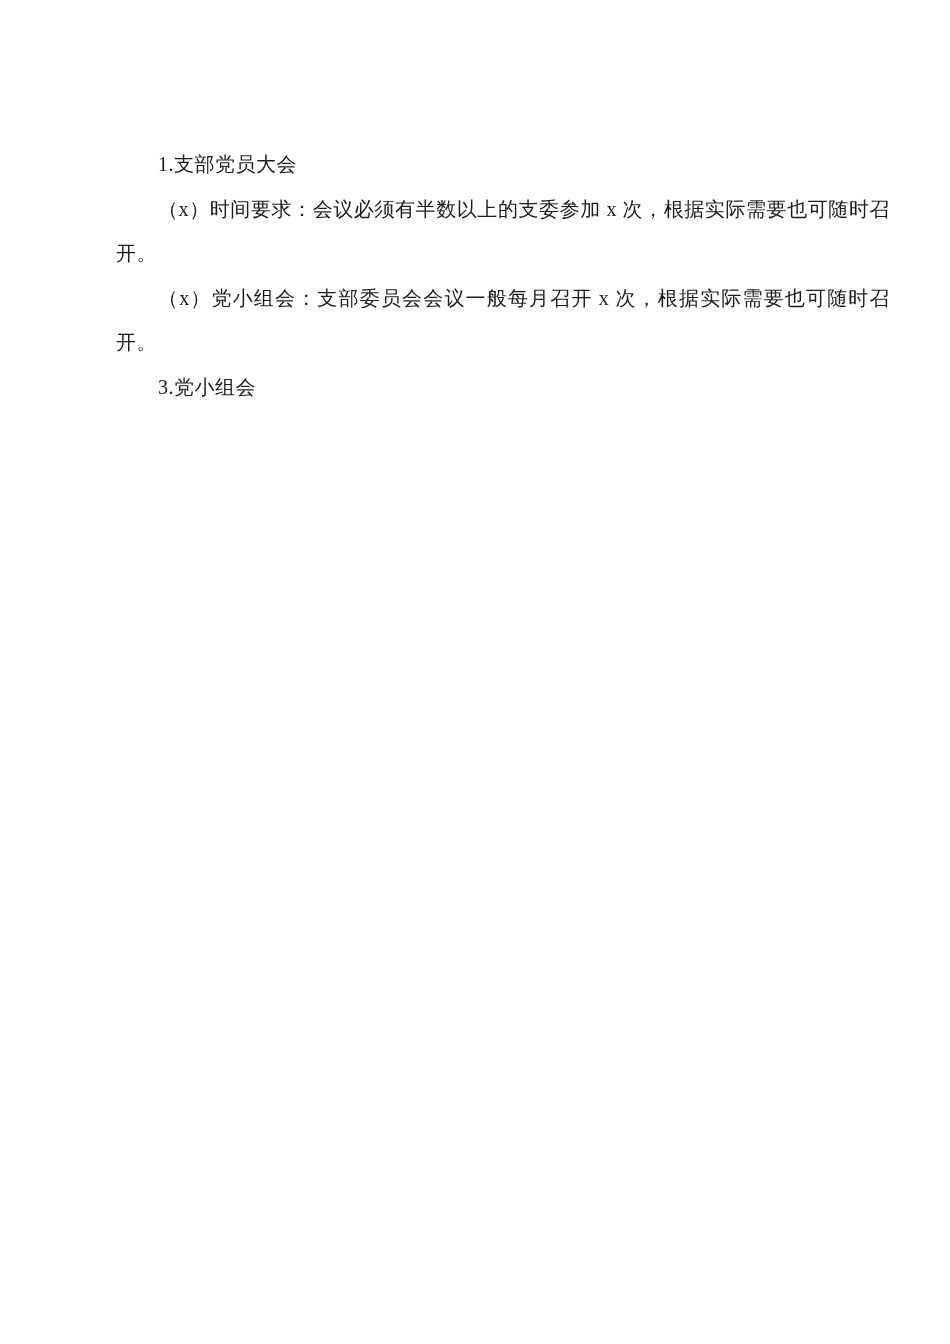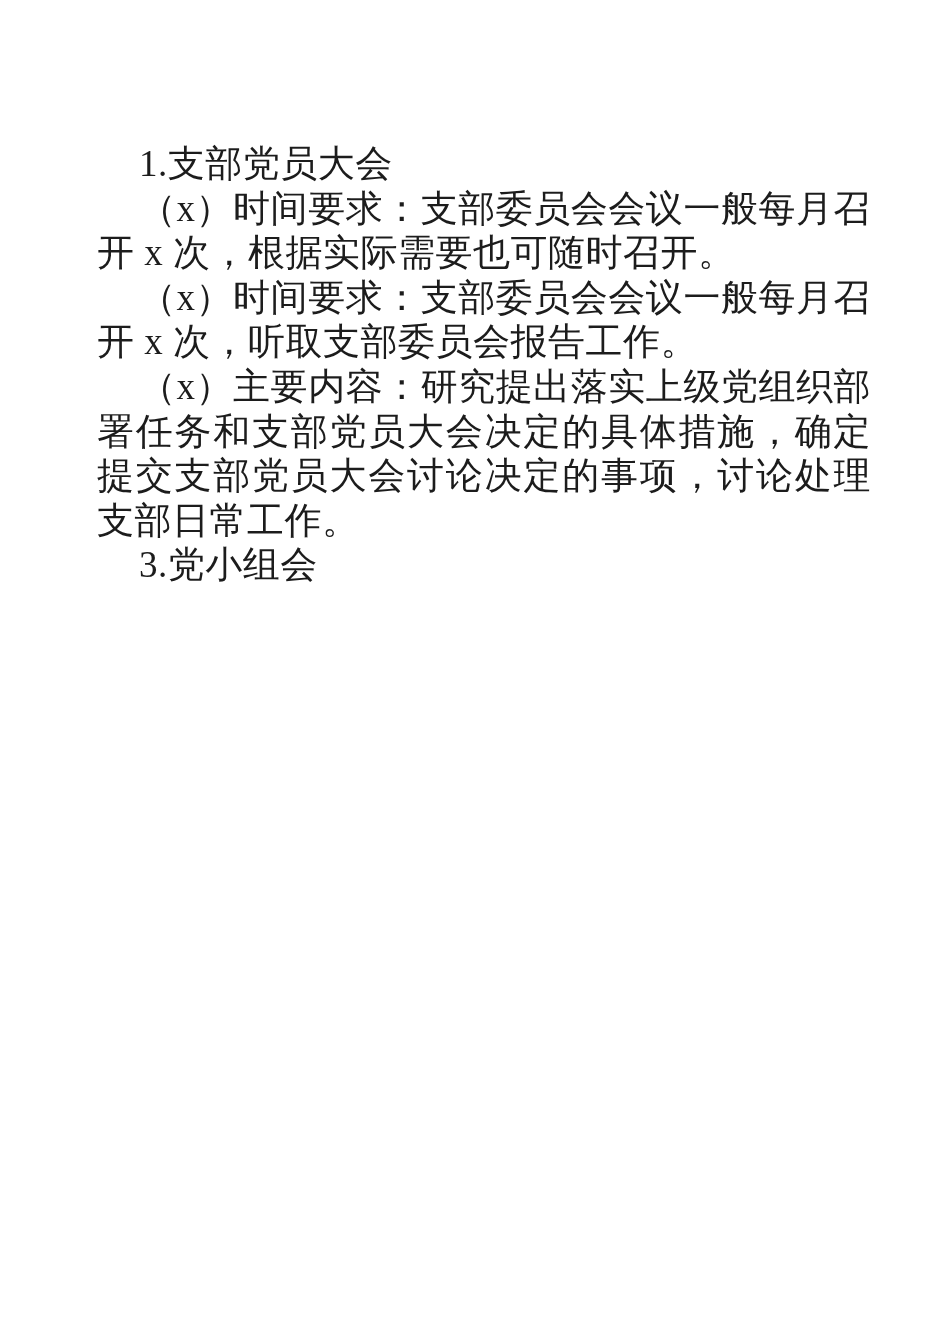--- a/index.html
+++ b/index.html
@@ -11,41 +11,40 @@
   .page {
     position: relative;
     width: 950px;
     height: 1344px;
     background: #ffffff;
     overflow: hidden;
     font-family: "Liberation Serif", "DejaVu Serif", serif;
   }
   .doc-content {
     position: absolute;
-    left: 97px;
+    left: 116px;
     top: 142px;
     width: 774px;
     color: #1c1c1c;
-    font-size: 37px;
+    font-size: 20px;
     line-height: 44.6px;
     text-align: justify;
     text-justify: inter-character;
     font-weight: 400;
   }
   .doc-content p {
     margin: 0;
     padding: 0;
     text-indent: 42px;
     letter-spacing: 0.5px;
   }
 </style>
 </head>
 <body>
 
 <div class="page">
   <div class="doc-content">
     <p>1.支部党员大会</p>
-    <p>（x）时间要求：支部委员会会议一般每月召开 x 次，根据实际需要也可随时召开。</p>
-    <p>（x）时间要求：支部委员会会议一般每月召开 x 次，听取支部委员会报告工作。</p>
-    <p>（x）主要内容：研究提出落实上级党组织部署任务和支部党员大会决定的具体措施，确定提交支部党员大会讨论决定的事项，讨论处理支部日常工作。</p>
+    <p>（x）时间要求：会议必须有半数以上的支委参加 x 次，根据实际需要也可随时召开。</p>
+    <p>（x）党小组会：支部委员会会议一般每月召开 x 次，根据实际需要也可随时召开。</p>
     <p>3.党小组会</p>
   </div>
 </div>
 
 </body></html>

